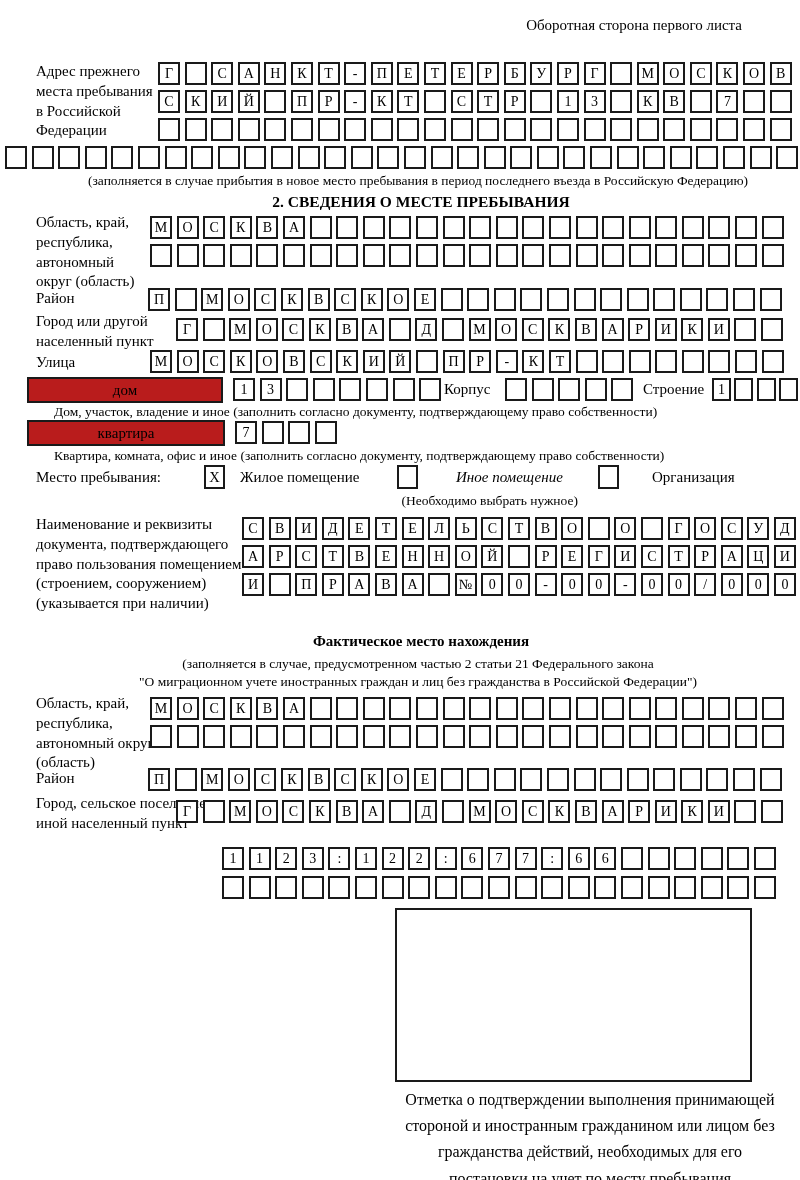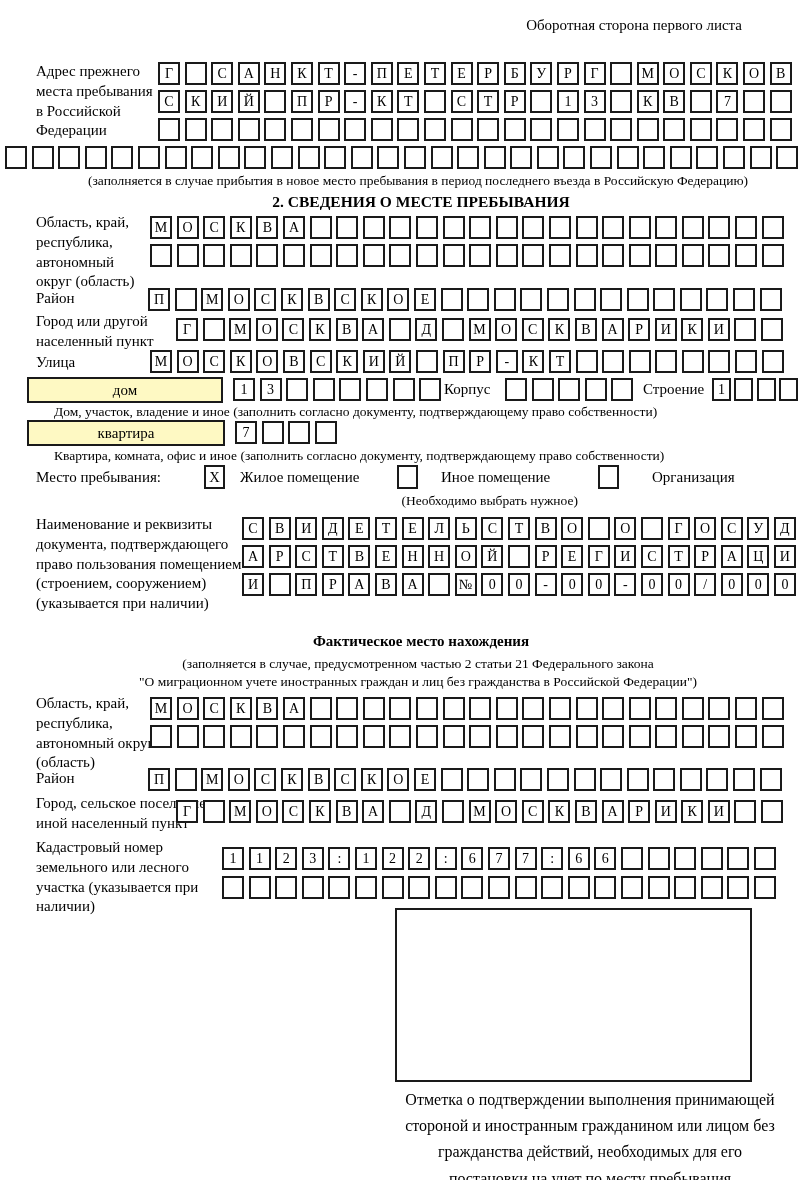--- a/index.html
+++ b/index.html
@@ -15,21 +15,21 @@
   .centered{left:0;width:100%;text-align:center;}
   .boxrow{position:absolute;display:flex;gap:4.6px;}
   .cell{
     flex:0 0 22px;width:22px;height:23px;box-sizing:border-box;
     border:2px solid #1a1a1a;background:#fff;
     display:flex;align-items:center;justify-content:center;
     font-size:14px;line-height:1;
   }
   .boxrow.small .cell{flex-basis:19px;width:19px;}
   .widebox{
-    position:absolute;box-sizing:border-box;border:2px solid #1a1a1a;background:#fef9c3;
+    position:absolute;box-sizing:border-box;border:2px solid #1a1a1a;background:#b91c1c;
     display:flex;align-items:center;justify-content:center;font-size:15px;height:26px;
   }
   .checkbox{
     position:absolute;box-sizing:border-box;border:2px solid #1a1a1a;background:#fff;
     width:21px;height:24px;display:flex;align-items:center;justify-content:center;font-size:14.5px;
   }
   .stamp-box{position:absolute;box-sizing:border-box;border:2px solid #1a1a1a;background:#fff;}
 </style>
 </head>
 <body>
@@ -324,21 +324,21 @@
       <span class="cell"></span>
       <span class="cell"></span>
       <span class="cell"></span>
     </div>
   <div class="caption" style="left:36px;top:447px;">Квартира, комната, офис и иное (заполнить согласно документу, подтверждающему право собственности)</div>
 
   <div class="label" style="left:36px;top:468px;">Место пребывания:</div>
   <div class="checkbox" style="left:204px;top:465px;">X</div>
   <div class="label" style="left:240px;top:468px;">Жилое помещение</div>
   <div class="checkbox" style="left:397px;top:465px;"></div>
-  <div class="label" style="left:441px;top:468px;">Иное помещение</div>
+  <div class="label" style="left:456px;top:468px;font-style:italic;">Иное помещение</div>
   <div class="checkbox" style="left:598px;top:465px;"></div>
   <div class="label" style="left:652px;top:468px;">Организация</div>
   <div class="caption" style="left:110px;top:492px;width:450px;text-align:right;">(Необходимо выбрать нужное)</div>
 
   <div class="label" style="left:36px;top:515px;width:212px;">Наименование и реквизиты документа, подтверждающего право пользования помещением (строением, сооружением) (указывается при наличии)</div>
   <div class="boxrow" style="left:242px;top:517px;">
       <span class="cell">С</span>
       <span class="cell">В</span>
       <span class="cell">И</span>
       <span class="cell">Д</span>
@@ -513,21 +513,20 @@
       <span class="cell">В</span>
       <span class="cell">А</span>
       <span class="cell">Р</span>
       <span class="cell">И</span>
       <span class="cell">К</span>
       <span class="cell">И</span>
       <span class="cell"></span>
       <span class="cell"></span>
     </div>
 
-  <div class="label" style="left:36px;top:838px;width:190px;">Кадастровый номер земельного или лесного участка (указывается при наличии)</div>
   <div class="boxrow" style="left:222px;top:847px;">
       <span class="cell">1</span>
       <span class="cell">1</span>
       <span class="cell">2</span>
       <span class="cell">3</span>
       <span class="cell">:</span>
       <span class="cell">1</span>
       <span class="cell">2</span>
       <span class="cell">2</span>
       <span class="cell">:</span>

